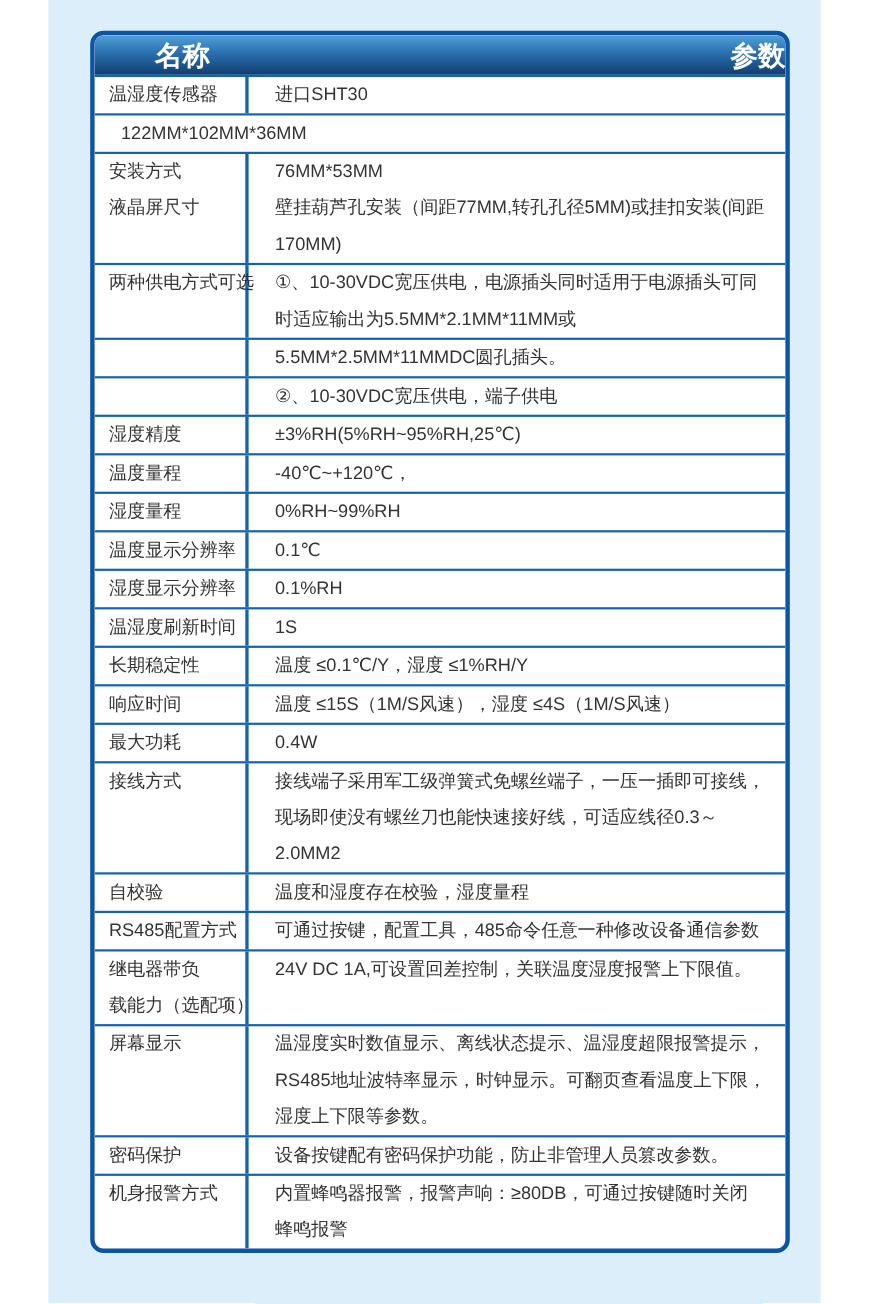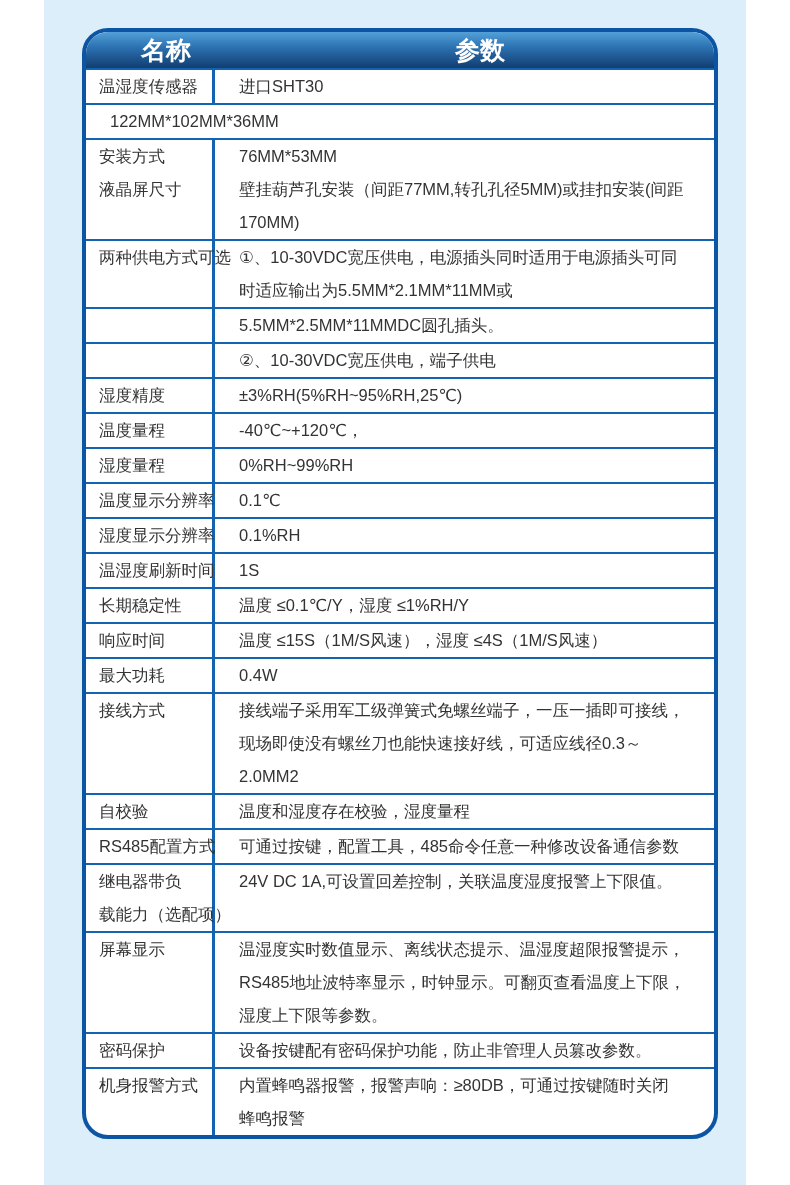--- a/index.html
+++ b/index.html
@@ -15,46 +15,46 @@
     left: 44px; top: 0;
     width: 702px; height: 1185px;
     background: #dceefa;
   }
   .spec-table {
     position: absolute;
     left: 38px; top: 28px;
     width: 628px;
     background: #ffffff;
     border: 4px solid #0b55a4;
-    border-radius: 26px;
+    border-radius: 12px;
     overflow: hidden;
     box-sizing: content-box;
   }
   .thead {
     display: flex;
     height: 36px;
     align-items: center;
     background: linear-gradient(180deg, #53a0d8 0%, #3079ba 35%, #134straight 100%);
     background: linear-gradient(180deg, #53a0d8 0%, #2d74b4 40%, #113e70 100%);
     color: #ffffff;
     font-weight: bold;
     font-size: 25px;
   }
   .th-name { width: 160px; text-align: center; }
-  .th-param { flex: 1; text-align: center; }
+  .th-param { flex: 1; text-align: right; }
   .tr { display: flex; border-top: 2px solid #1463b0; }
   .td { box-sizing: border-box; }
   .td .line {
     line-height: 33px;
     font-size: 16.5px;
     color: #333333;
     white-space: nowrap;
   }
   .td.label {
-    width: 129px;
+    width: 140px;
     border-right: 3px solid #1463b0;
     padding-left: 13px;
     flex: none;
   }
   .td.value {
     flex: 1;
     padding-left: 24px;
     overflow: hidden;
   }
 </style>

